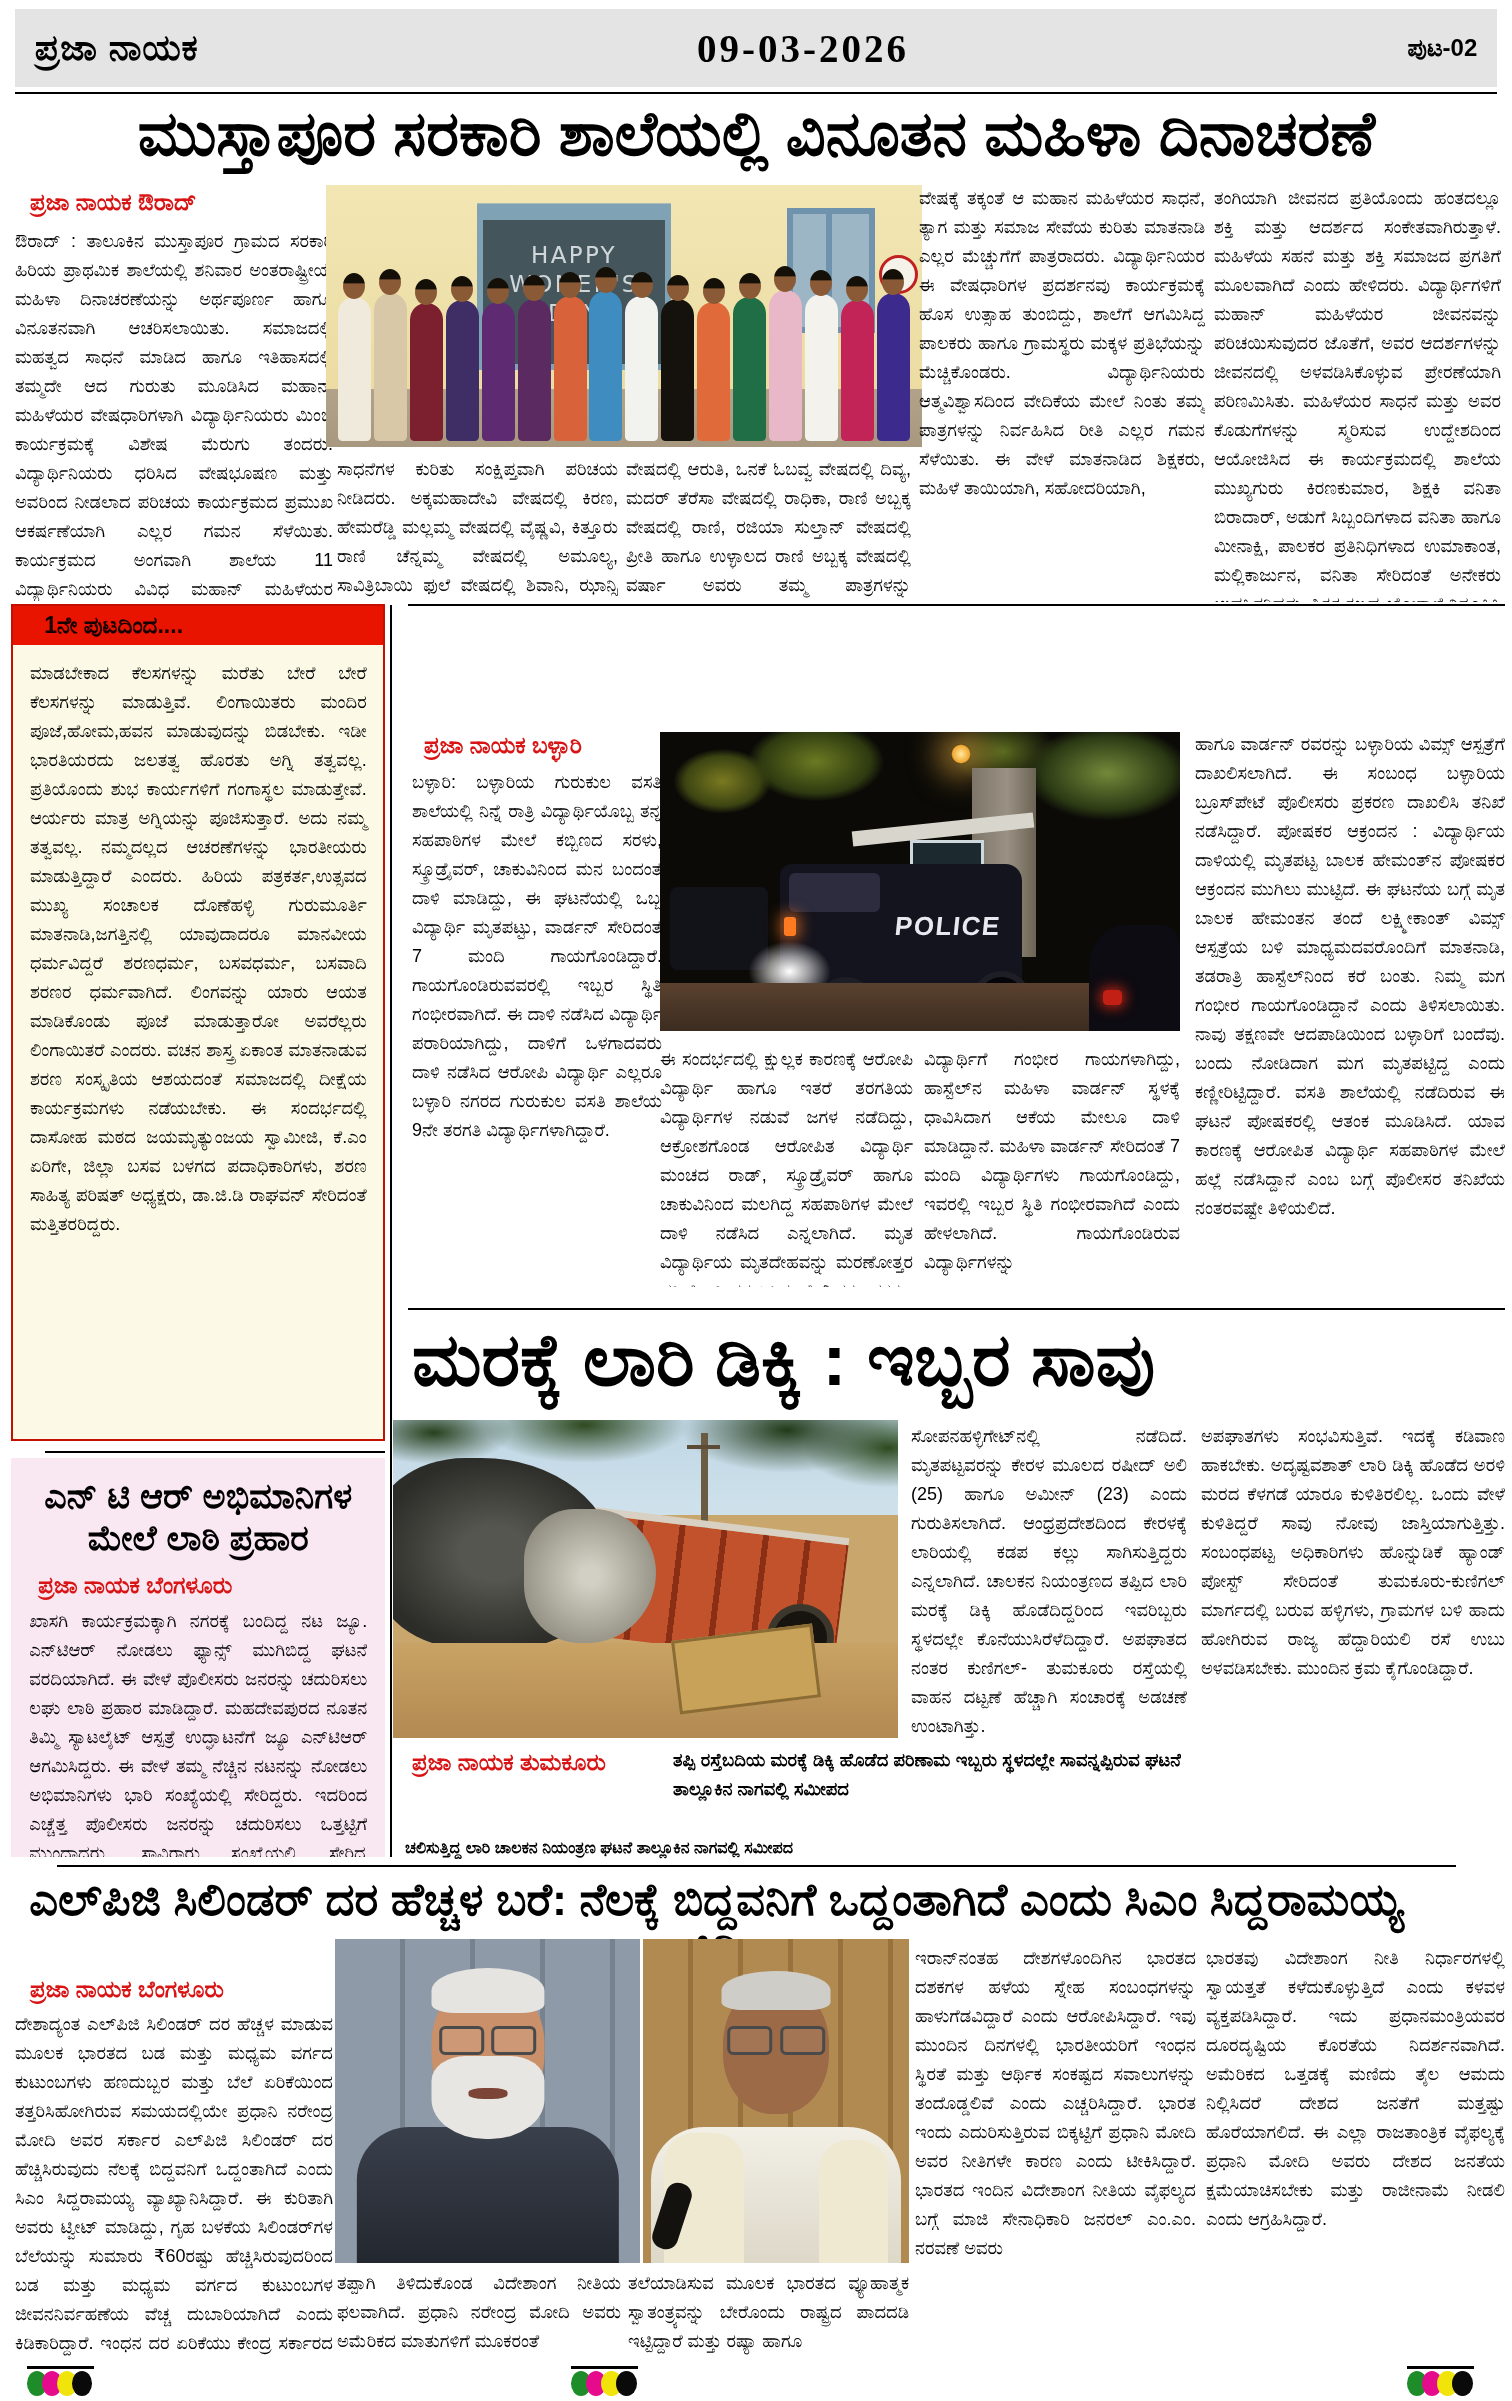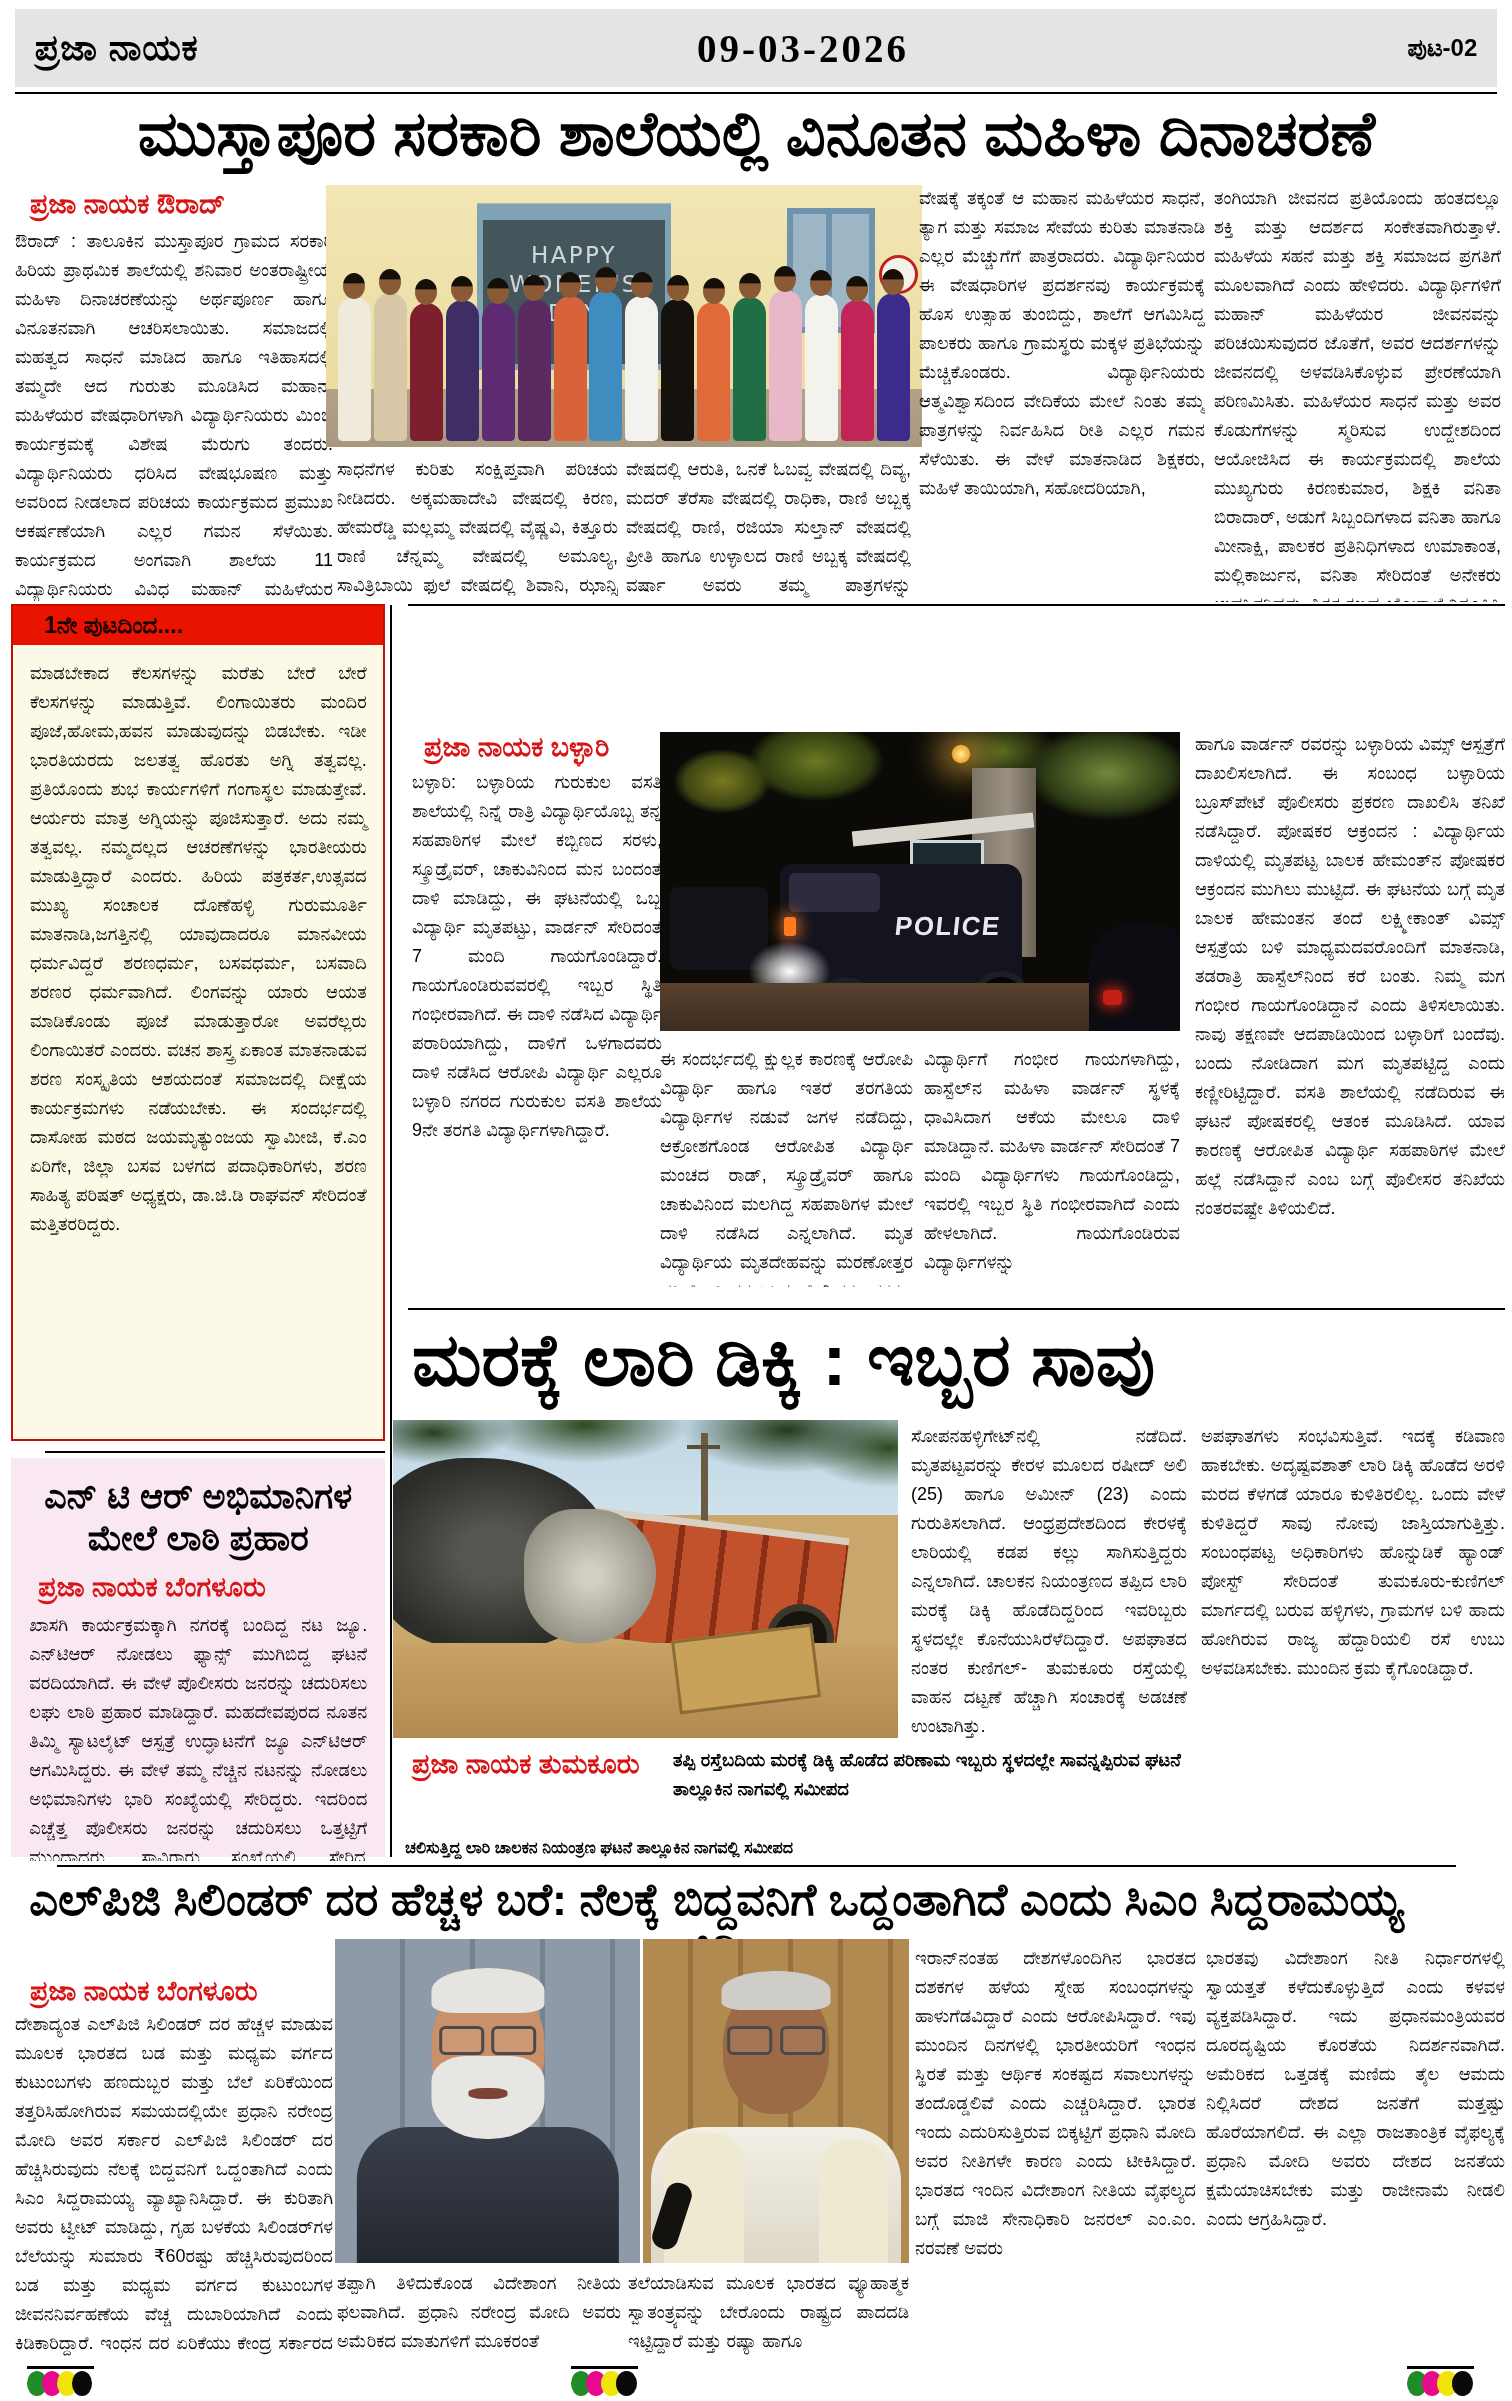--- a/index.html
+++ b/index.html
@@ -13,21 +13,21 @@
         display:flex;align-items:center;justify-content:space-between;padding:0 19.7px;box-sizing:border-box;}
   #mast .paper{font-size:36px;font-weight:bold;letter-spacing:0.8px;}
   #mast .date{font-family:"Liberation Serif","DejaVu Serif",serif;font-size:39px;font-weight:bold;letter-spacing:3px;}
   #mast .pg{font-size:24px;font-weight:bold;}
   
   .headline{font-weight:bold;line-height:1.05;letter-spacing:0;}
   #h1{left:0;top:101px;width:1513px;text-align:center;font-size:62px;}
   #h2{left:412px;top:614px;width:1093px;font-size:73px;}
   #h3{left:412px;top:1322px;width:1093px;font-size:73px;}
   #h4{left:0;top:1876px;width:1433px;text-align:center;font-size:45px;}
-  .byline{color:#d81414;font-weight:bold;font-size:27px;white-space:nowrap;}
+  .byline{color:#d81414;font-weight:bold;font-size:23px;white-space:nowrap;}
   .body-text{font-size:18px;line-height:29px;text-align:justify;overflow:hidden;}
   .caption-text{font-size:16px;line-height:24px;font-weight:bold;}
   
   #contbox{left:11.3px;top:604px;width:374px;height:837px;border:2.3px solid #c41000;
            background:#fcfae6;box-sizing:border-box;}
   #contbox .band{background:#e81400;height:39px;display:flex;align-items:center;
                  padding-left:31px;font-size:23px;font-weight:bold;color:#140000;}
   #contbox .cbody{padding:13.6px 16.6px;height:764px;}
   
   #ntrbox{left:11.3px;top:1458px;width:374px;height:399px;background:#f9e7f1;box-sizing:border-box;padding:16.6px 18px;}

